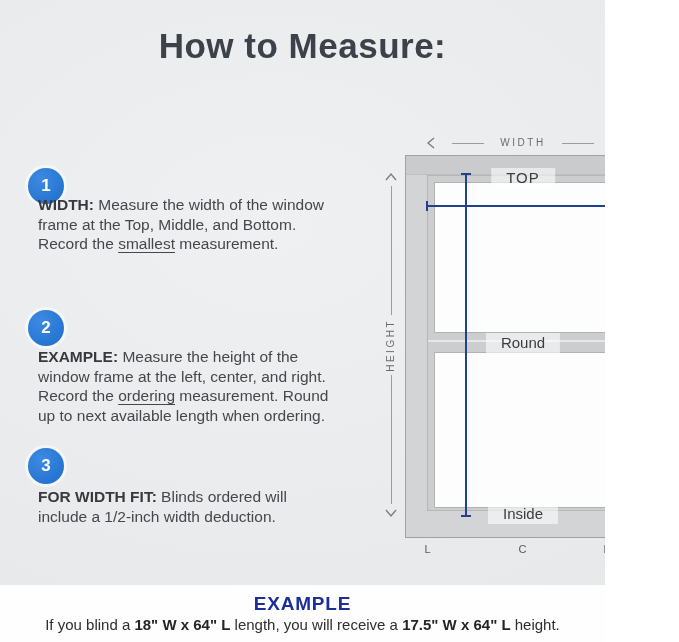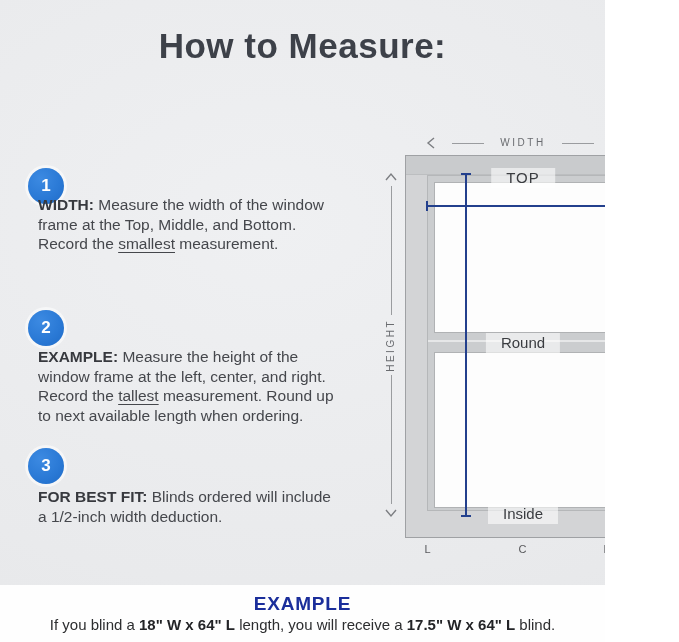--- a/index.html
+++ b/index.html
@@ -125,26 +125,26 @@
   </div>
 
   <div class="step-circle c1">
       <span>1</span>
     </div>
   <p class="step-text t1"><b>WIDTH:</b><span> Measure the width of the window frame at the Top, Middle, and Bottom. Record the </span><u>smallest</u><span> measurement.</span></p>
 
   <div class="step-circle c2">
       <span>2</span>
     </div>
-  <p class="step-text t2"><b>EXAMPLE:</b><span> Measure the height of the window frame at the left, center, and right. Record the </span><u>tallest</u><span> measurement. Round up to next available length when ordering.</span></p>
+  <p class="step-text t2"><b>EXAMPLE:</b><span> Measure the height of the window frame at the left, center, and right. Record the </span><u>ordering</u><span> measurement. Round up to next available length when ordering.</span></p>
 
   <div class="step-circle c3">
       <span>3</span>
     </div>
-  <p class="step-text t3"><b>FOR BEST FIT:</b><span> Blinds ordered will include a 1/2-inch width deduction.</span><u></u><span></span></p>
+  <p class="step-text t3"><b>FOR WIDTH FIT:</b><span> Blinds ordered will include a 1/2-inch width deduction.</span><u></u><span></span></p>
 
   <div class="diagram">
 
     <div class="width-arrow">
       <svg class="chev" width="10" height="12" viewBox="0 0 10 12">
           <path d="M8 1 L2 6 L8 11" fill="none" stroke="#7c7e82" stroke-width="1.4"></path>
         </svg>
       <div class="aline"></div>
       <span class="alabel">WIDTH</span>
       <div class="aline"></div>
@@ -187,16 +187,16 @@
     <span class="pos-label lbl-middle">Round</span>
     <span class="pos-label lbl-bottom">Inside</span>
 
     <span class="mark mark-l">L</span>
     <span class="mark mark-c">C</span>
     <span class="mark mark-r">R</span>
   </div>
 
   <div class="example">
     <div class="example-heading">EXAMPLE</div>
-    <div class="example-line"><span>If you blind a </span><b>18" W x 64" L</b><span> length, you will receive a </span><b>17.5" W x 64" L</b><span> blind.</span></div>
+    <div class="example-line"><span>If you blind a </span><b>18" W x 64" L</b><span> length, you will receive a </span><b>17.5" W x 64" L</b><span> height.</span></div>
   </div>
 
 </div>
 
 </body></html>

